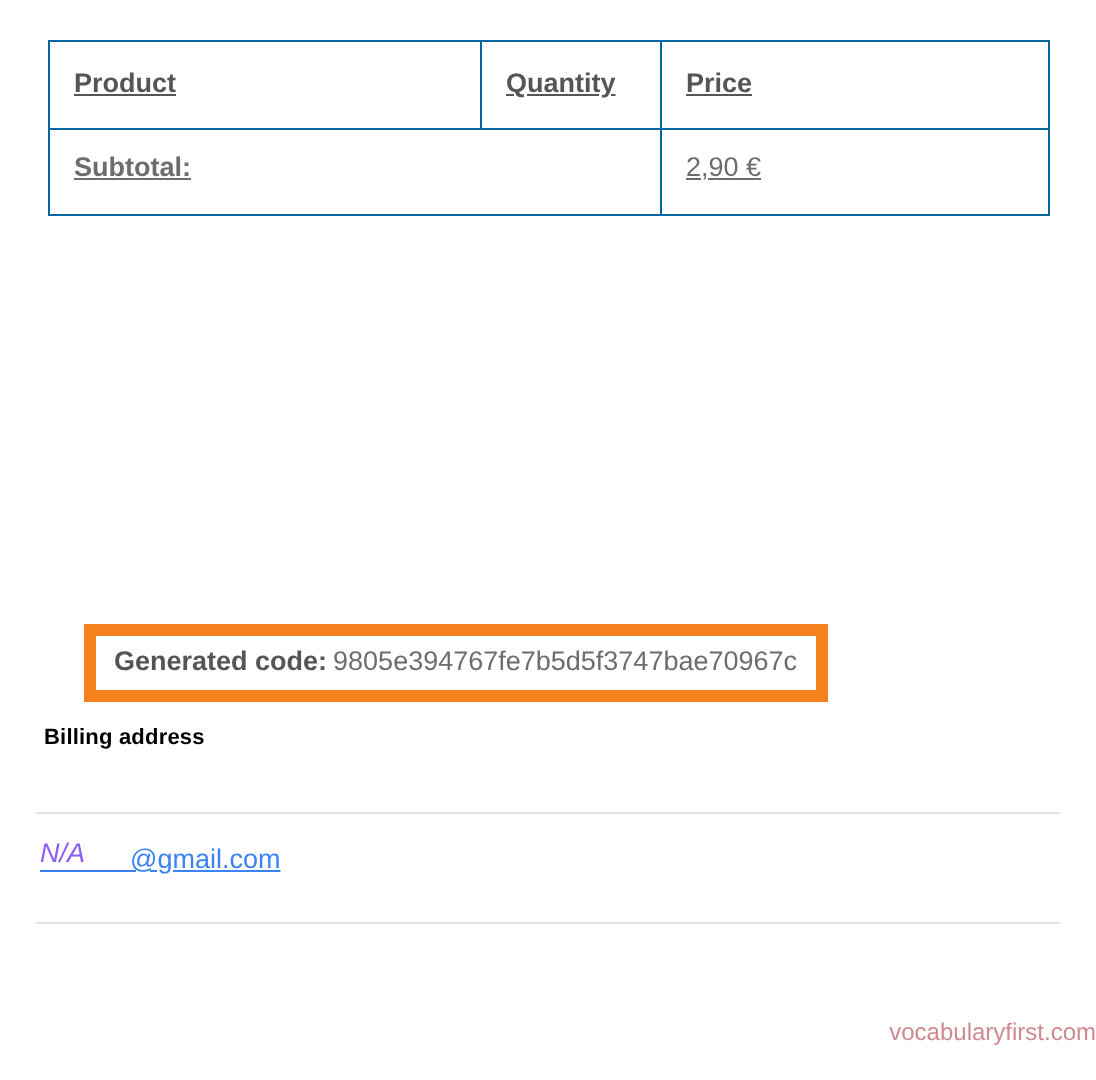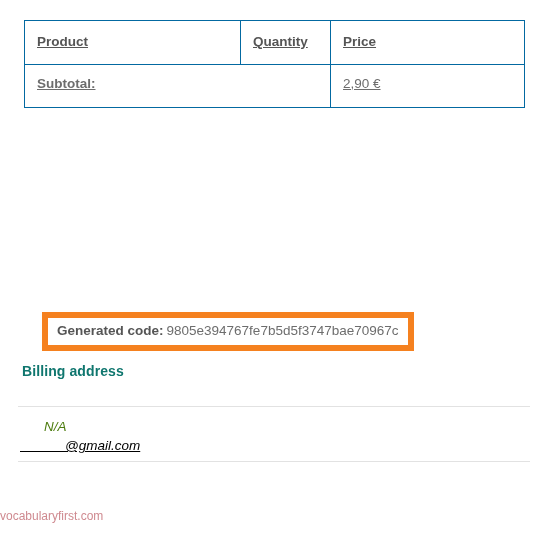--- a/index.html
+++ b/index.html
@@ -97,72 +97,70 @@
   .code-value {
     color: #6d6d6d;
     margin-left: 3px;
   }
 
   
   .billing-heading {
     position: absolute;
     left: 22px;
     top: 363px;
-    font-size: 14px;
-    font-weight: bold;
-    color: #0f766e;
+    font-size: 11px;
+    font-weight: bold;
+    color: #000000;
     letter-spacing: 0.1px;
   }
 
   .rule {
     position: absolute;
     left: 18px;
     width: 512px;
     height: 1px;
     background: #e2e2e2;
   }
   .rule-top { top: 406px; }
   .rule-bottom { top: 461px; }
 
   .addr-na {
     position: absolute;
     left: 20px;
     top: 419px;
     font-size: 13.5px;
     font-style: italic;
-    color: #4d7c0f;
-    margin-left: 24px;
+    color: #8b5cf6;
   }
 
   .addr-email {
     position: absolute;
     left: 20px;
-    top: 438px;
-    font-size: 13.5px;
-    font-style: italic;
-    color: #000000;
+    top: 422px;
+    font-size: 13.5px;
+    color: #3b82f6;
     text-decoration: underline;
     white-space: pre;
   }
 
   .thanks {
     position: absolute;
     left: 20px;
     top: 469px;
     font-size: 13.5px;
     color: #6d6d6d;
   }
 
   
   .footer-site {
     position: absolute;
     left: 0;
     top: 509px;
     width: 548px;
-    text-align: left;
+    text-align: right;
     font-size: 12px;
     color: #cf8a90;
   }
 </style>
 </head>
 <body>
 
 <div class="page">
 
   <div class="order-table-wrap">

